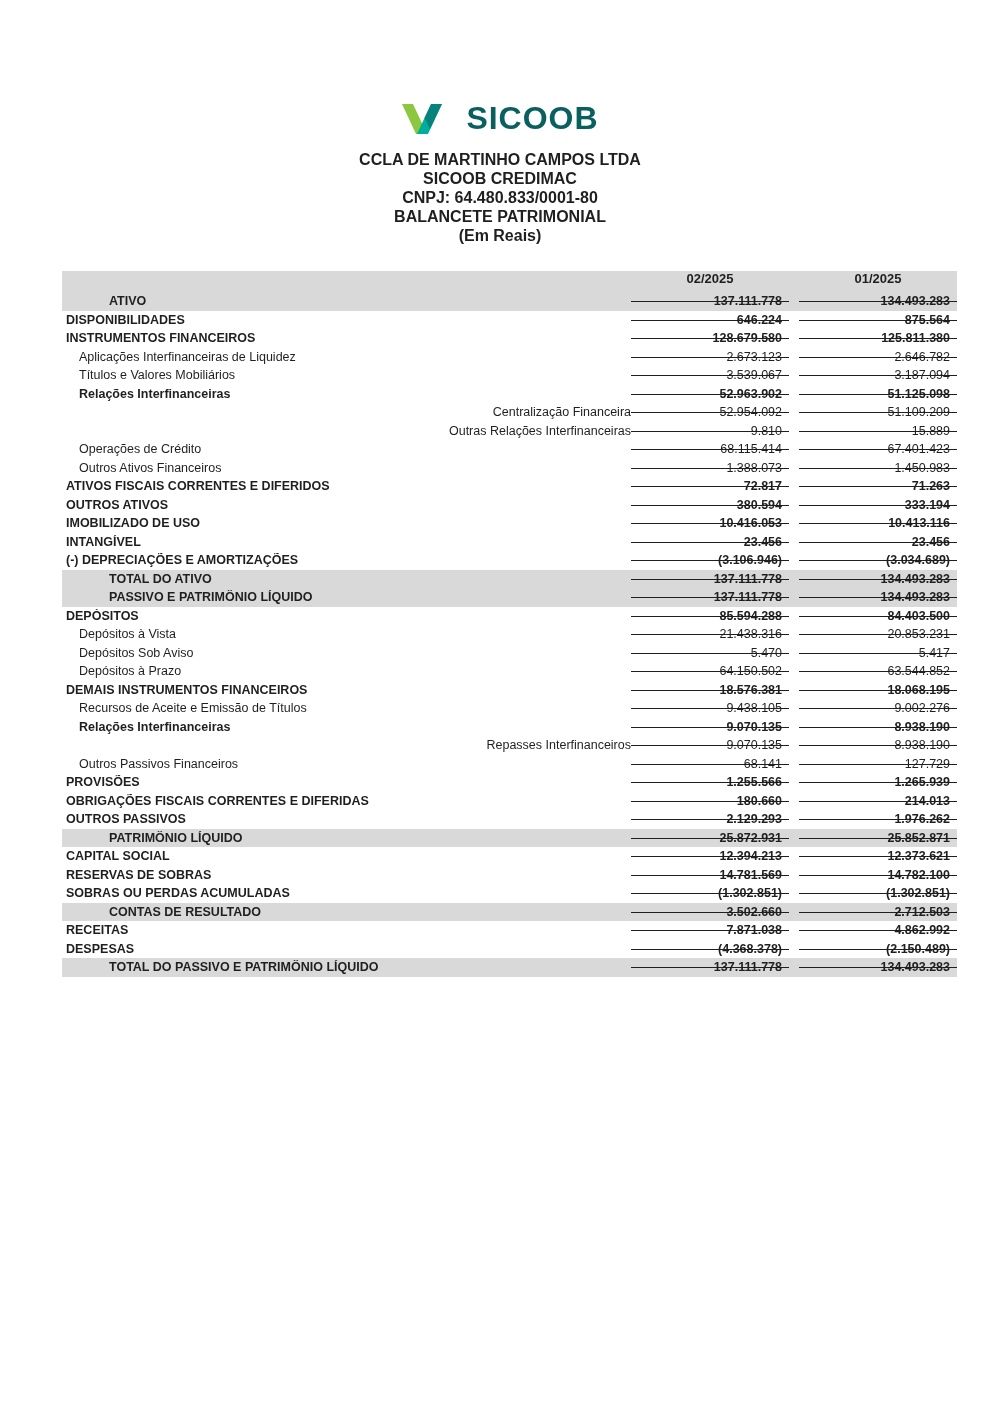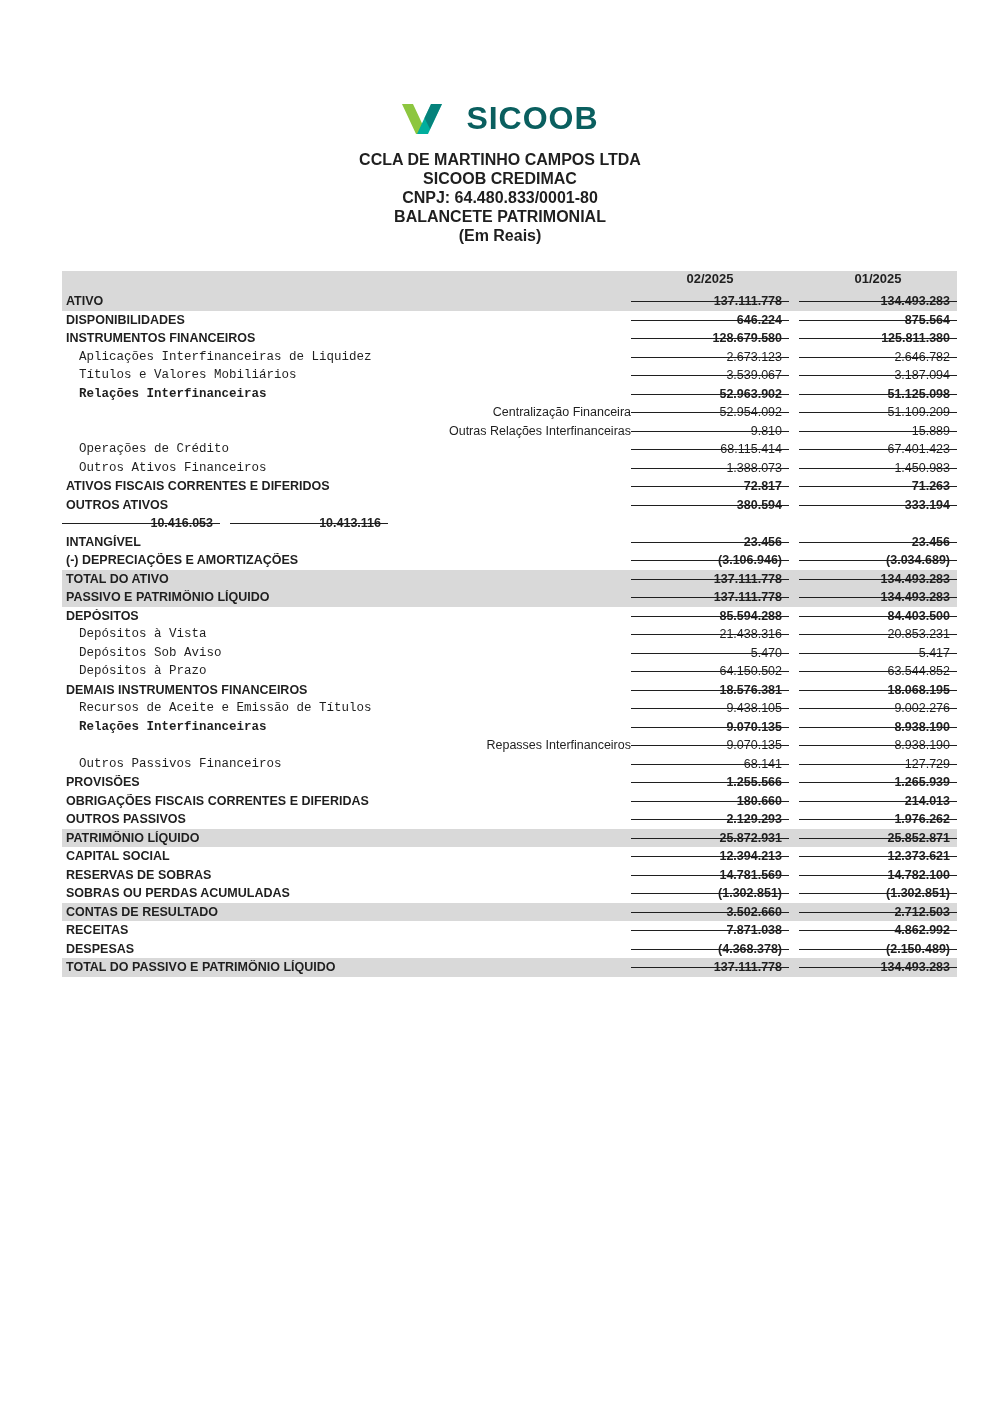--- a/index.html
+++ b/index.html
@@ -33,24 +33,24 @@
   .thead{
     display:flex;background:var(--band);height:21px;align-items:flex-start;
     font-weight:bold;font-size:13px;
   }
   .thead .label{flex:1;}
   .val-h{width:158px;text-align:center;}
   .val-h + .val-h{margin-left:10px;}
   .row{
     display:flex;height:18.5px;align-items:center;
   }
-  .row.shaded{background:var(--band);}
+  .row.shaded{background:var(--band);padding-left:43px;}
   .row.bold{font-weight:bold;}
   .label{flex:1;padding-left:4px;white-space:nowrap;overflow:hidden;}
-  .row.indent1 .label{padding-left:17px;font-family:Liberation Mono, monospace;}
+  .row.indent1 .label{padding-left:17px;}
   .row.indent2 .label{padding-left:36px;text-align:right;}
   .val{
     width:158px;position:relative;height:100%;
     display:flex;align-items:center;justify-content:flex-end;
   }
   .val + .val{margin-left:10px;}
   .val .line{
     position:absolute;left:0;right:0;top:50%;
     border-top:1px solid var(--text);
   }
@@ -213,20 +213,21 @@
           <div class="val">
             <span class="line"></span>
             <span class="num">380.594</span>
           </div>
           <div class="val">
             <span class="line"></span>
             <span class="num">333.194</span>
           </div>
         </div>
         <div class="row indent0 bold">
+          <div class="label">IMOBILIZADO DE USO</div>
           <div class="val">
             <span class="line"></span>
             <span class="num">10.416.053</span>
           </div>
           <div class="val">
             <span class="line"></span>
             <span class="num">10.413.116</span>
           </div>
         </div>
         <div class="row indent0 bold">

